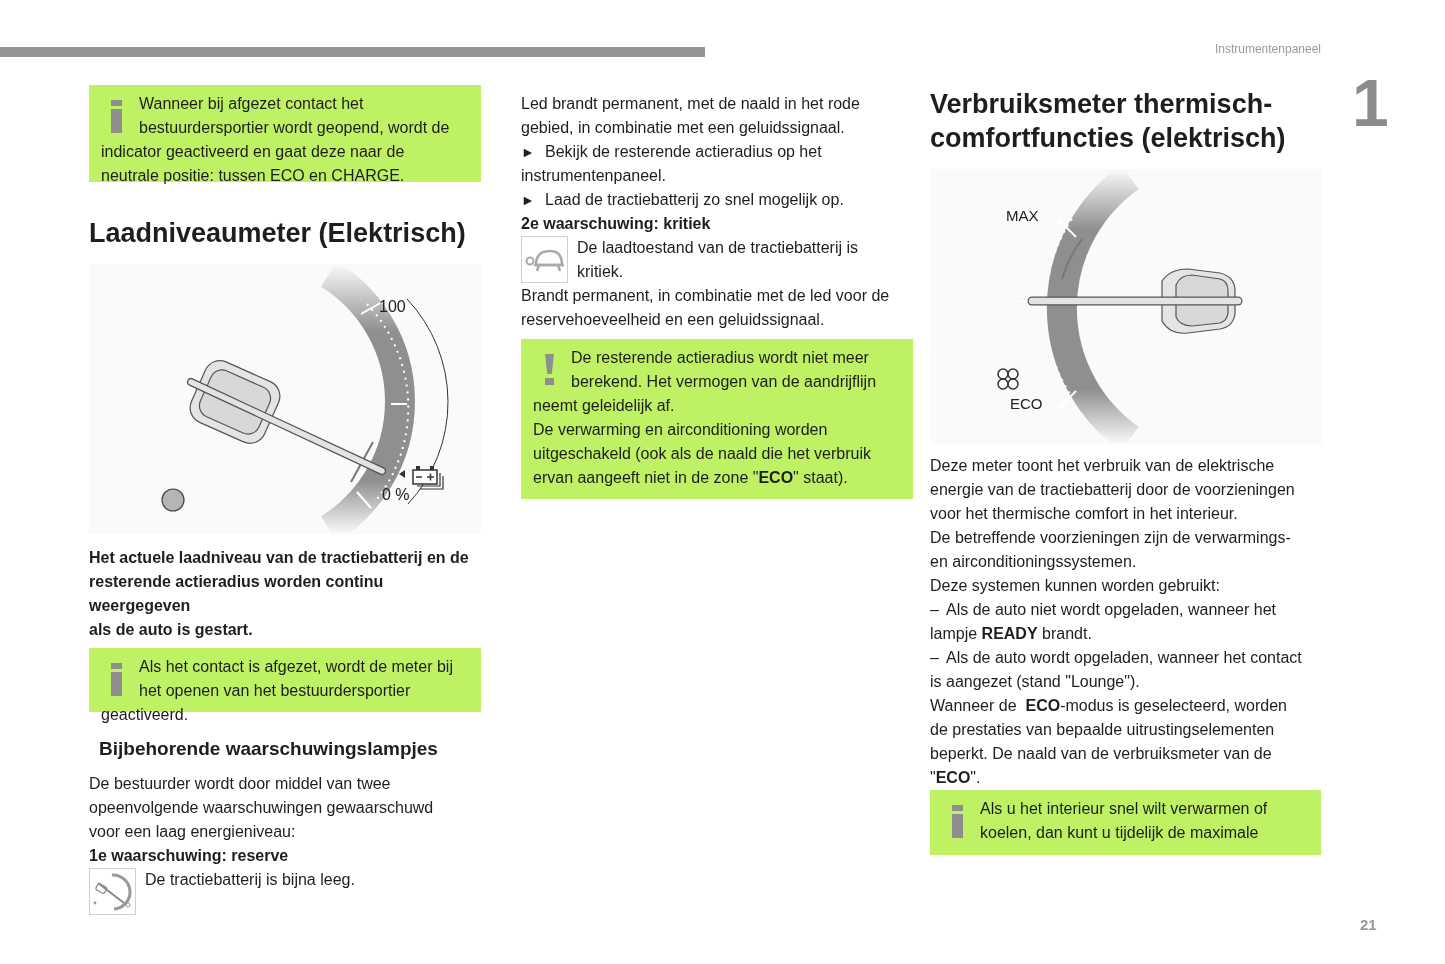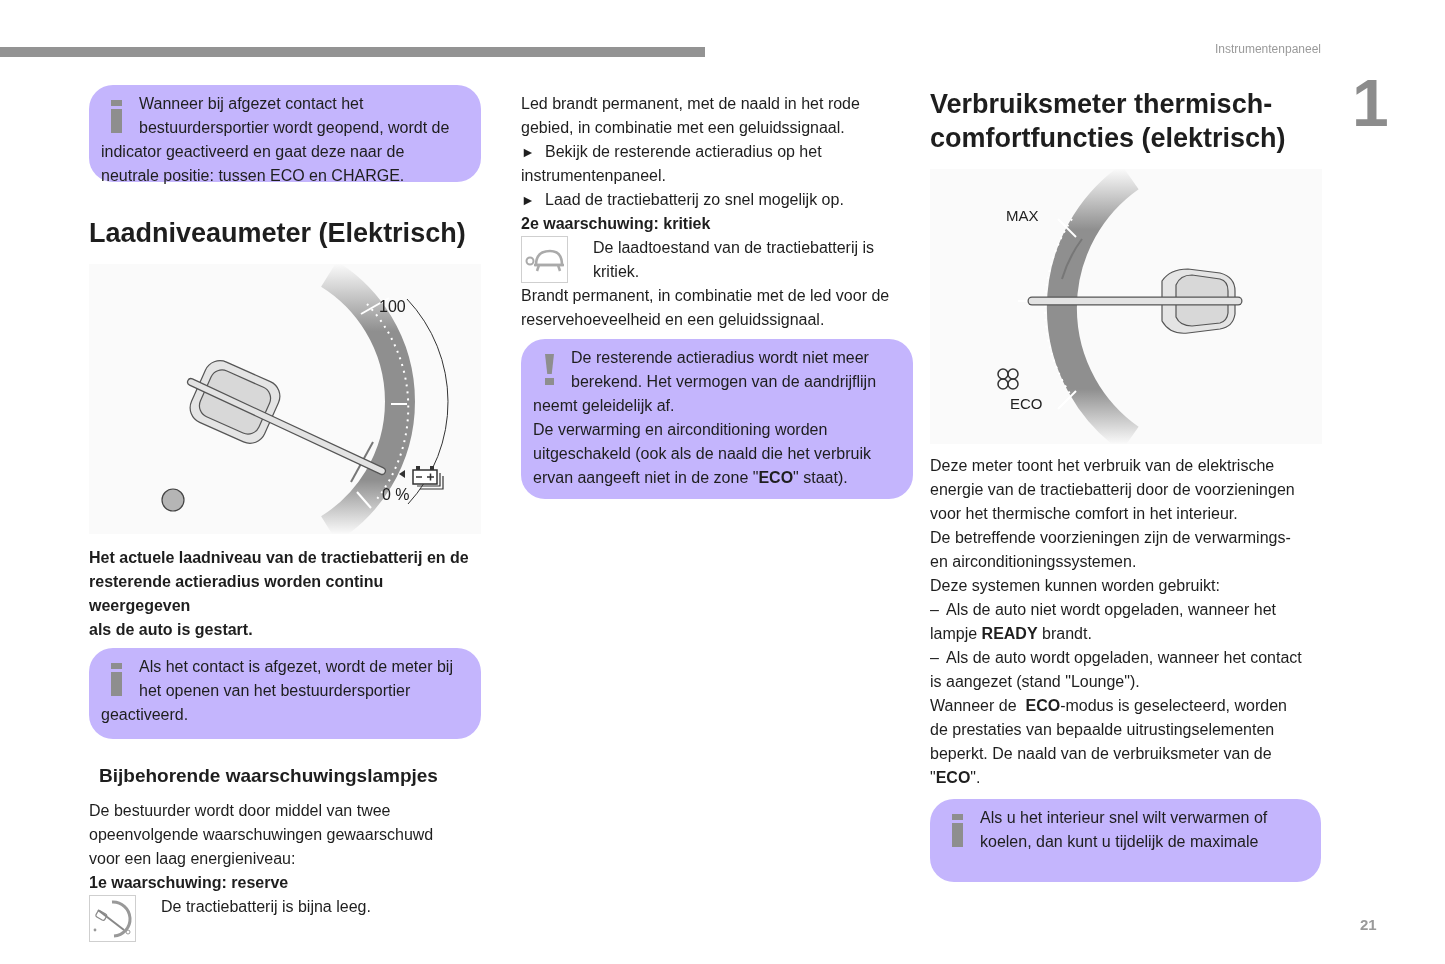--- a/index.html
+++ b/index.html
@@ -10,36 +10,36 @@
                       font-size:12px; color:#9a9a9a; }
     .chapter-num { position:absolute; left:1352px; top:70px; font-size:66px; font-weight:bold; color:#8c8c8c; line-height:1; }
     .page-num { position:absolute; left:1360px; top:916px; font-size:15px; font-weight:bold; color:#9a9a9a; }
 
     .col { position:absolute; top:85px; width:392px; font-size:16px; line-height:24px; }
     .col1 { left:89px; }
     .col2 { left:521px; }
     .col3 { left:930px; }
 
     p { margin:0; }
-    .note { background:#c4b5fd; padding:7px 12px 0 12px; position:relative;border-radius:24px; }
+    .note { background:#bef264; padding:7px 12px 0 12px; position:relative; }
     .note .mark { float:left; width:38px; height:44px; position:relative; }
     .note .mark .i-dot { position:absolute; left:10px; top:8px; width:11px; height:6px; background:#8e8e8e; }
     .note .mark .i-stem { position:absolute; left:10px; top:17px; width:11px; height:24px; background:#8e8e8e; }
     .note .mark .ex-stem { position:absolute; left:12px; top:8px; width:9px; height:20px; background:#8e8e8e; clip-path:polygon(0 0,100% 0,75% 100%,25% 100%); }
     .note .mark .ex-dot { position:absolute; left:12px; top:32px; width:9px; height:7px; background:#8e8e8e; }
 
     h2 { font-size:27px; font-weight:bold; margin:0; line-height:34px; color:#1e1e1e; }
     h3 { font-size:19px; font-weight:bold; margin:10px; line-height:26px; color:#1e1e1e; }
     .bold { font-weight:bold; }
     .bullet-line .arrow { display:inline-block; width:24px; font-size:14px; }
     .dash-line .dash { display:inline-block; width:16px; }
 
     .warn-row { position:relative; min-height:48px; }
     .warn-icon { position:absolute; left:0; top:0; width:47px; height:47px; border:1px solid #cfcfcf; background:#fff; box-sizing:border-box; }
-    .warn-text { padding-left:72px; }
+    .warn-text { padding-left:56px; }
 
     .figure { position:relative; background:#fafafa; }
   </style>
 </head>
 <body>
 
 <div class="topbar"></div>
 <div class="running-header">Instrumentenpaneel</div>
 <div class="chapter-num">1</div>
 <div class="page-num">21</div>
@@ -98,21 +98,21 @@
       <circle cx="84" cy="236" r="11" fill="#b5b5b5" stroke="#444" stroke-width="1.2"></circle>
     </svg>
   </div>
 
   <div style="margin-top:12px;font-weight:bold;">
     <p>Het actuele laadniveau van de tractiebatterij en de</p>
     <p>resterende actieradius worden continu weergegeven</p>
     <p>als de auto is gestart.</p>
   </div>
 
-  <div class="note" style="margin-top:6px;height:91px;box-sizing:border-box;">
+  <div class="note" style="margin-top:6px;height:64px;box-sizing:border-box;">
     <div class="mark">
         <div class="i-dot"></div>
         <div class="i-stem"></div>
       </div>
     <p>Als het contact is afgezet, wordt de meter bij</p>
     <p>het openen van het bestuurdersportier</p>
     <p style="clear:both">geactiveerd.</p>
   </div>
 
   <h3 style="margin-top:24px;">Bijbehorende waarschuwingslampjes</h3>
@@ -221,21 +221,21 @@
     <p class="dash-line"><span class="dash">–</span><span>Als de auto niet wordt opgeladen, wanneer het</span></p>
     <p><span>lampje </span><span class="bold">READY</span><span> brandt.</span></p>
     <p class="dash-line"><span class="dash">–</span><span>Als de auto wordt opgeladen, wanneer het contact</span></p>
     <p>is aangezet (stand "Lounge").</p>
     <p style="white-space:pre;"><span>Wanneer de  </span><span class="bold">ECO</span><span>-modus is geselecteerd, worden</span></p>
     <p>de prestaties van bepaalde uitrustingselementen</p>
     <p>beperkt. De naald van de verbruiksmeter van de</p>
     <p><span>"</span><span class="bold">ECO</span><span>".</span></p>
   </div>
 
-  <div class="note" style="margin-top:9px;height:83px;box-sizing:border-box;width:391px;">
+  <div class="note" style="height:65px;box-sizing:border-box;width:391px;">
     <div class="mark">
         <div class="i-dot"></div>
         <div class="i-stem"></div>
       </div>
     <p>Als u het interieur snel wilt verwarmen of</p>
     <p>koelen, dan kunt u tijdelijk de maximale</p>
   </div>
 </div>
 
 </body></html>

